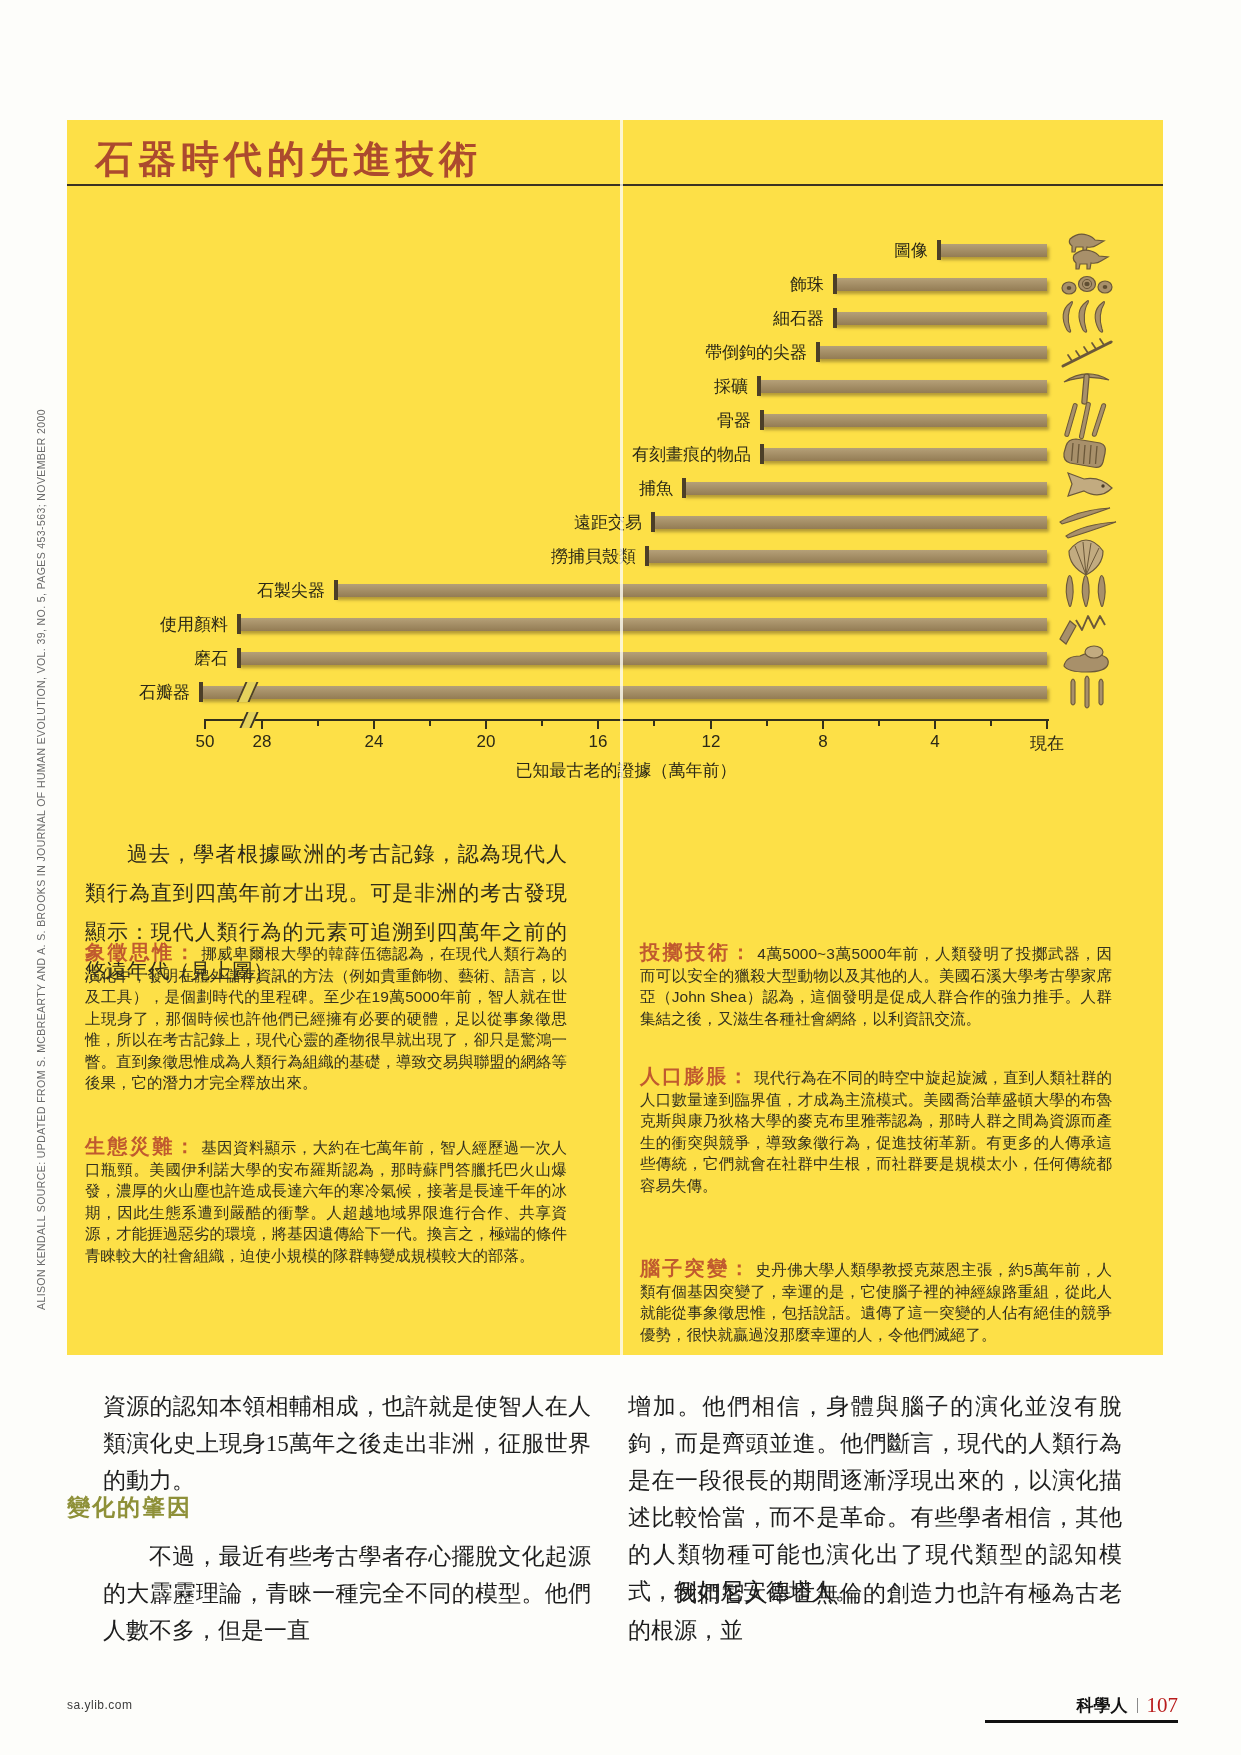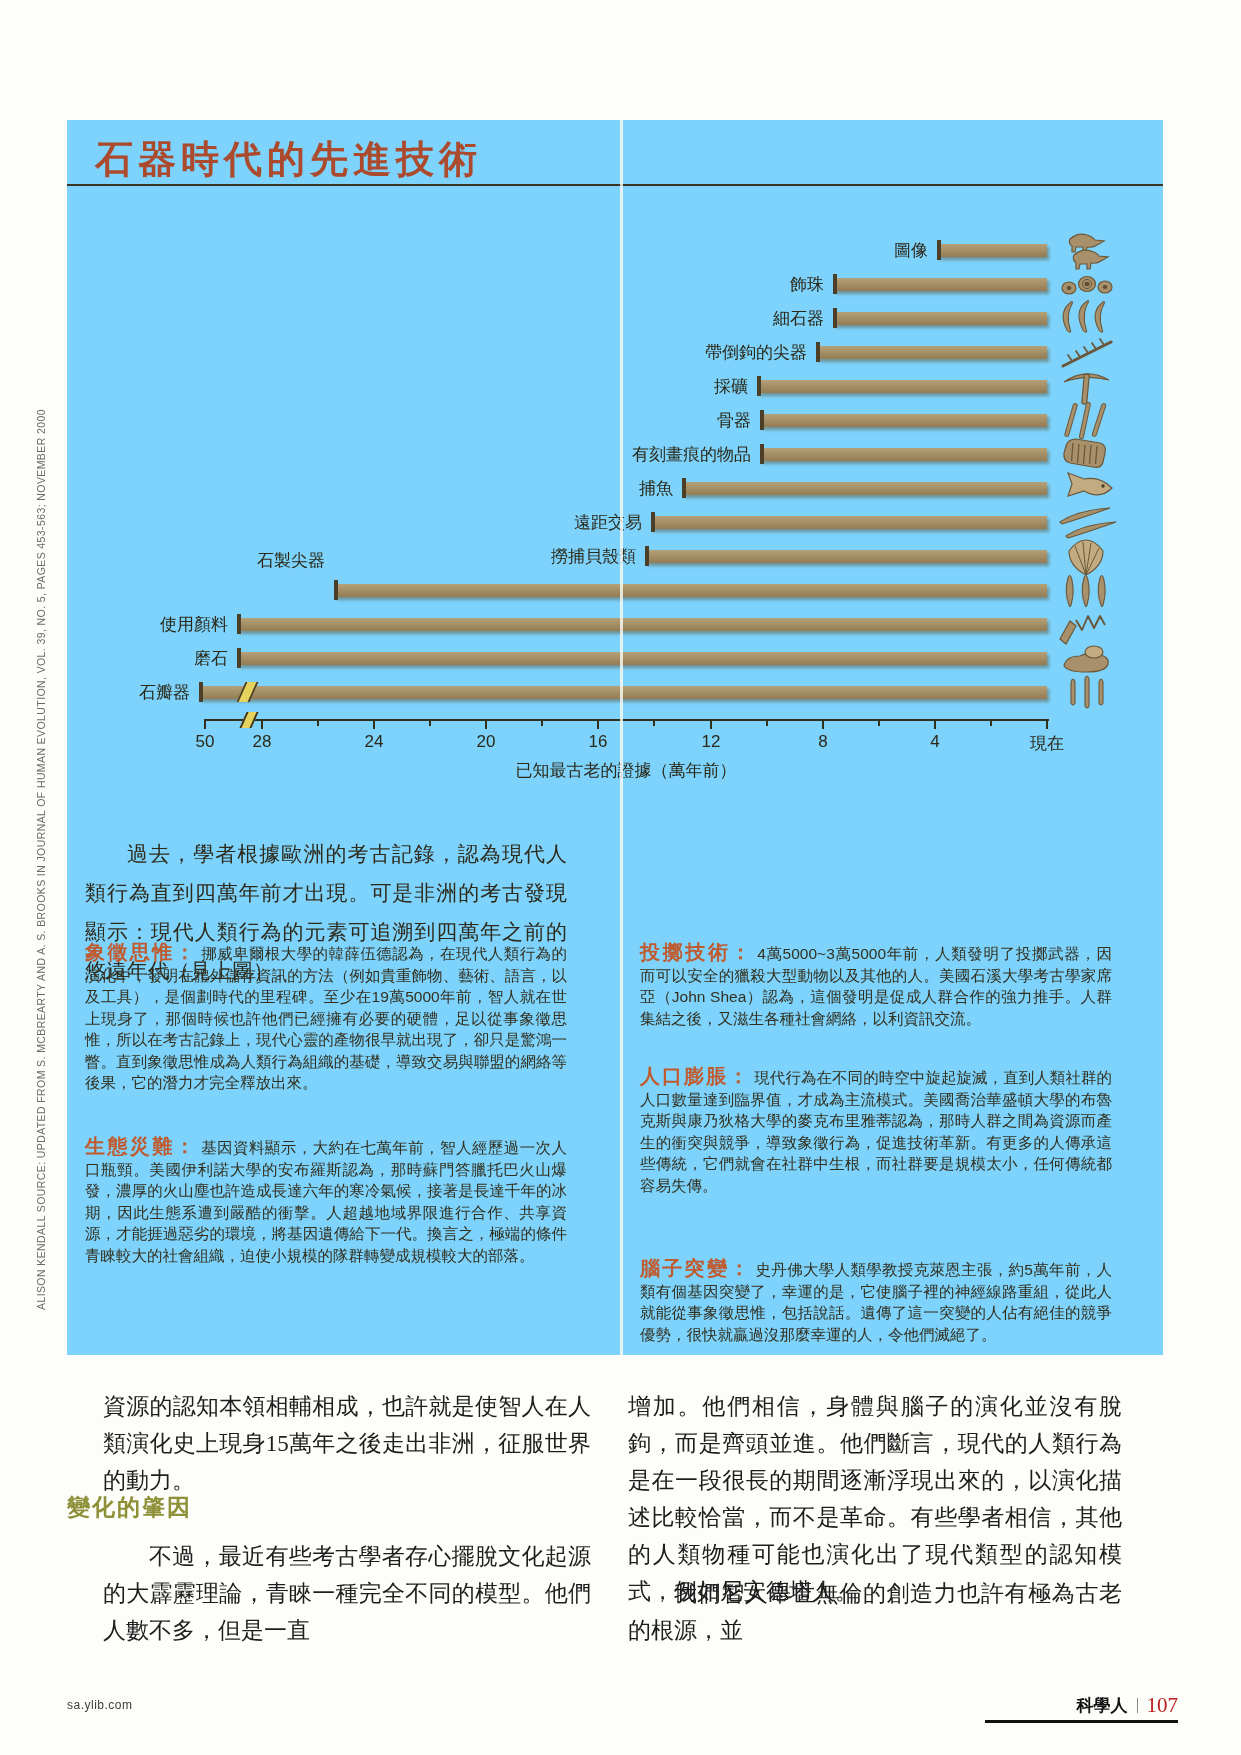--- a/index.html
+++ b/index.html
@@ -1,19 +1,19 @@
 <!DOCTYPE html>
 <html lang="zh-Hant"><head>
 <meta charset="utf-8">
 <style>
   html,body{margin:0;padding:0;background:#ffffff;}
   #page{position:relative;width:1241px;height:1755px;background:#fdfdfa;overflow:hidden;
         font-family:"Liberation Sans","DejaVu Sans",sans-serif;}
   
-  #panel{position:absolute;left:67px;top:120px;width:1096px;height:1235px;background:#7dd3fc;}
+  #panel{position:absolute;left:67px;top:120px;width:1096px;height:1235px;background:#fde047;}
   #panel-title{position:absolute;left:28px;top:14px;font-family:"Liberation Serif","DejaVu Serif",serif;
         font-size:38px;font-weight:bold;color:#ac4a2e;letter-spacing:5px;}
   #title-rule{position:absolute;left:0;top:64px;width:1096px;height:2px;background:#3a3322;}
   
   #gutter-streak{position:absolute;left:553px;top:0;width:3px;height:1235px;background:rgba(252,251,242,.8);z-index:40;}
   
   .c-lbl{position:absolute;width:250px;text-align:right;font-size:17px;color:#2b2817;white-space:nowrap;}
   .c-bar{position:absolute;height:13px;background:linear-gradient(#b5a078,#937c54);
          box-shadow:2px 3px 3px rgba(92,72,34,.45);}
   .c-cap{position:absolute;width:4px;height:20px;background:#4c3f28;}
@@ -148,21 +148,21 @@
         </svg></div>
       <div class="c-lbl" style="left: 386px; top: 545px;">撈捕貝殼類</div>
       <div class="c-bar" style="left: 646px; top: 550px; width: 401px;"></div>
       <div class="c-cap" style="left: 645px; top: 546px;"></div>
       <div class="c-icon" style="left: 1056px; top: 535px;"><svg viewBox="0 0 62 44">
    <path d="M30 40 Q13 31 13 16 Q21 5 30 5 Q39 5 47 16 Q47 31 30 40Z" fill="#c2ab80" stroke="#6b583a" stroke-width="1.2"></path>
    <g stroke="#6b583a" stroke-width="1" fill="none">
             <path d="M30 40 L19 11 M30 40 L27 7 M30 40 L35 8 M30 40 L43 13"></path>
           </g>
         </svg></div>
-      <div class="c-lbl" style="left: 75px; top: 549px;">石製尖器</div>
+      <div class="c-lbl" style="left: 75px; top: 579px;">石製尖器</div>
       <div class="c-bar" style="left: 335px; top: 584px; width: 712px;"></div>
       <div class="c-cap" style="left: 334px; top: 580px;"></div>
       <div class="c-icon" style="left: 1056px; top: 569px;"><svg viewBox="0 0 62 44">
           <g fill="#a8906a" stroke="#6b583a" stroke-width="1.1">
    <path d="M13 36 Q8 23 12 9 Q13.5 4 15.5 9 Q19 23 15 36 Q14 39 13 36Z"></path>
    <path d="M29 36 Q24 23 28 9 Q29.5 4 31.5 9 Q35 23 31 36 Q30 39 29 36Z"></path>
    <path d="M45 36 Q40 23 44 9 Q45.5 4 47.5 9 Q51 23 47 36 Q46 39 45 36Z"></path>
           </g>
         </svg></div>
       <div class="c-lbl" style="left: -22px; top: 613px;">使用顏料</div>

